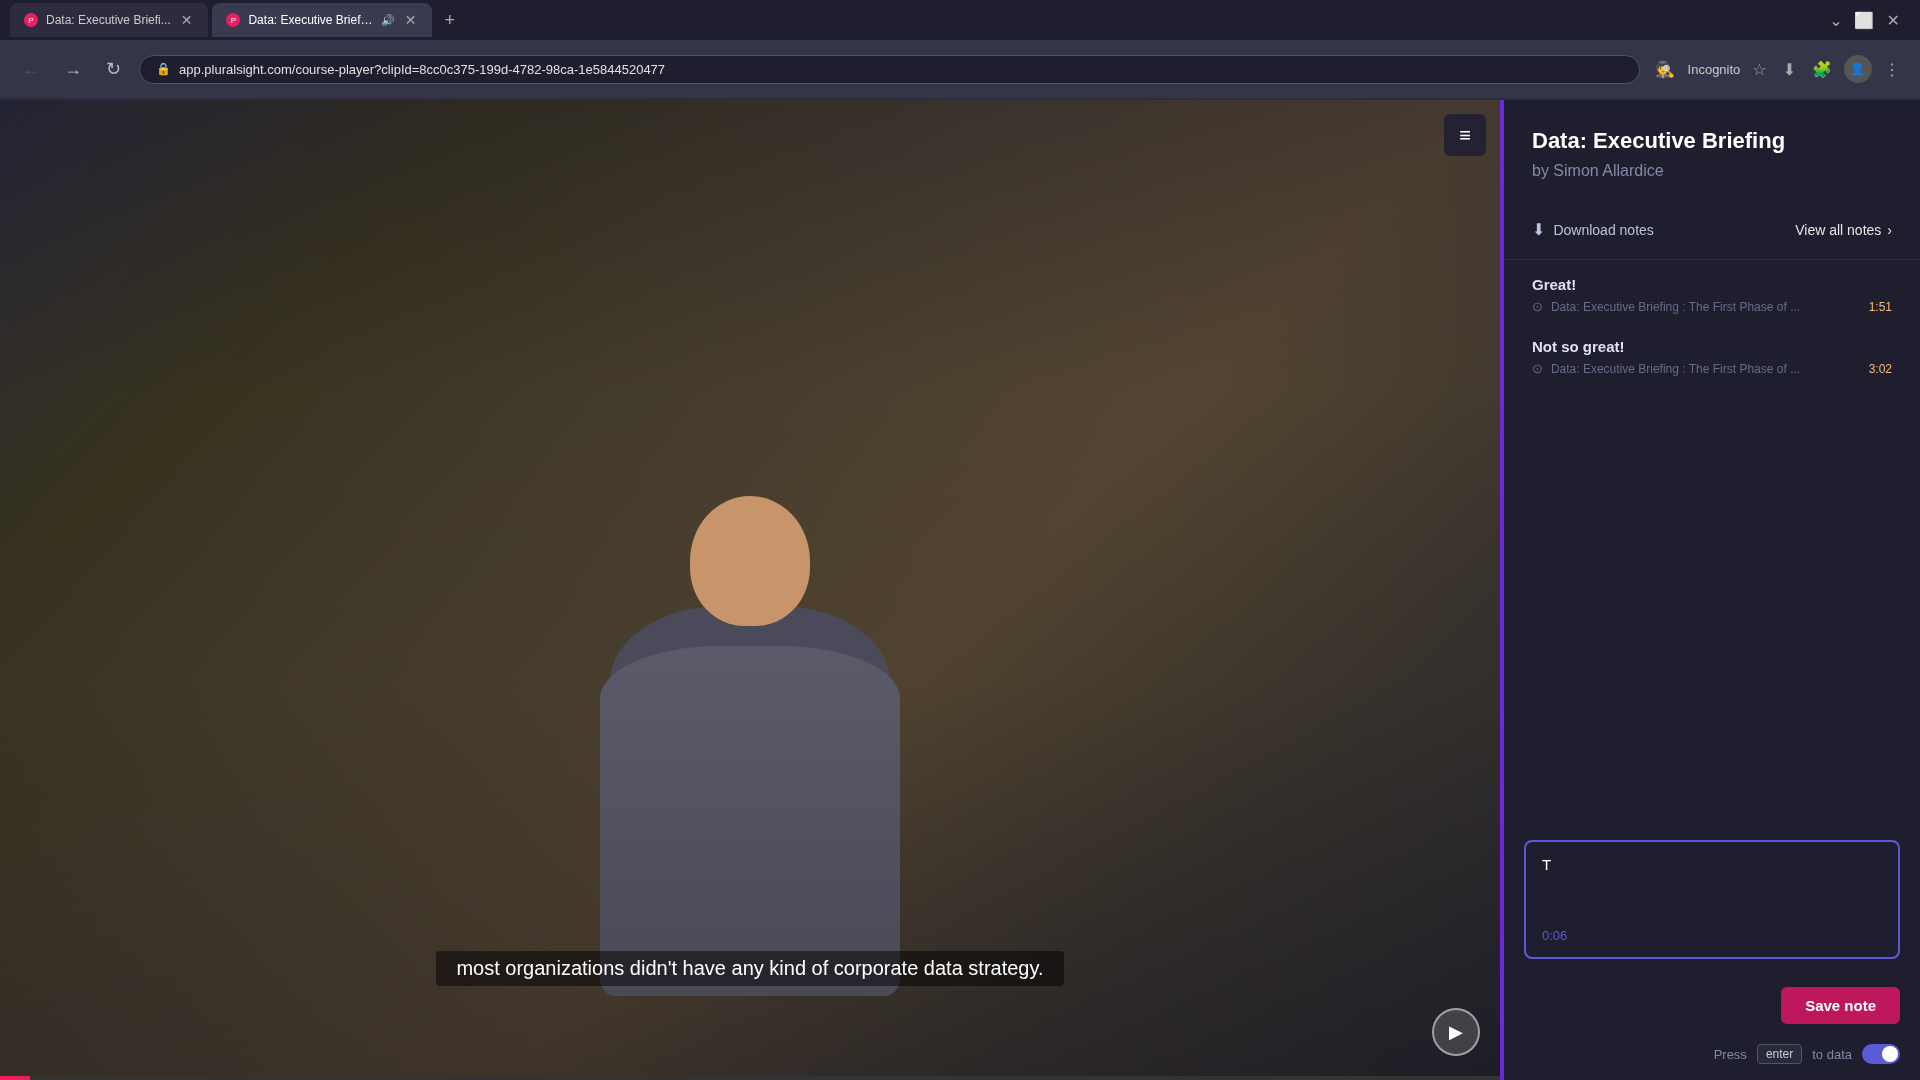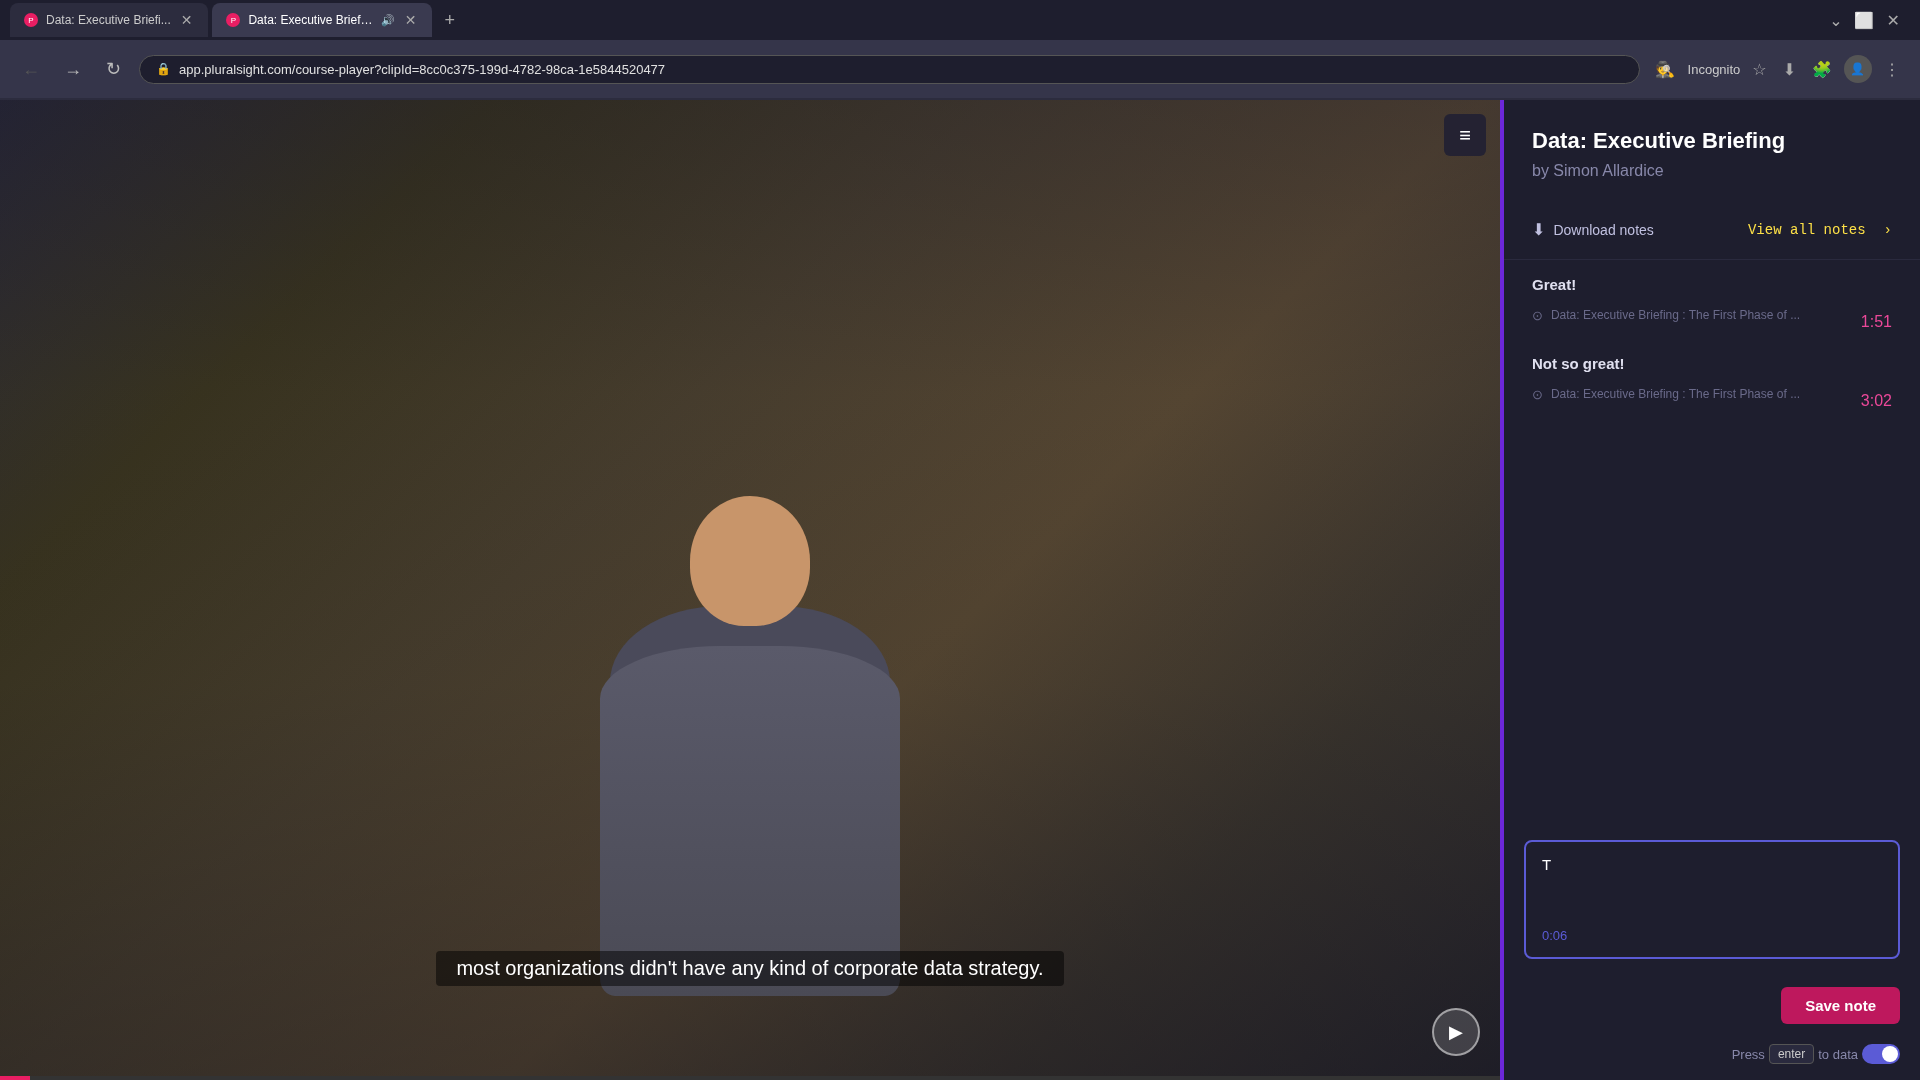--- a/index.html
+++ b/index.html
@@ -341,27 +341,26 @@
       font-size: 14px;
       cursor: pointer;
       padding: 0;
     }
     .action-separator {
       flex: 1;
     }
     .view-all-btn {
       display: flex;
       align-items: center;
-      gap: 18px;
+      gap: 6px;
       background: none;
       border: none;
-      color: #fde047;
+      color: #e5e5e5;
       font-size: 14px;
       cursor: pointer;
-      font-family: Liberation Mono, monospace;
     }
 
     .notes-list {
       flex: 1;
       padding: 16px 28px;
       overflow-y: auto;
     }
     .note-item {
       margin-bottom: 24px;
     }
@@ -380,23 +379,22 @@
     }
     .note-clip-icon {
       font-size: 13px;
     }
     .note-clip-text {
       color: #6a6a8a;
       font-size: 12px;
     }
     .note-time {
       margin-left: auto;
-      color: #ec4899;
-      font-size: 16px;
-      margin-top: 14px;
+      color: #fdba74;
+      font-size: 12px;
     }
 
     .note-input-area {
       margin: 0 20px 16px;
       border: 2px solid #5b5bd6;
       border-radius: 8px;
       background: #1e1e2e;
       padding: 14px 16px;
     }
     .note-textarea {
@@ -430,21 +428,21 @@
       font-size: 15px;
       font-weight: 600;
       cursor: pointer;
     }
 
     .press-enter-section {
       padding: 8px 20px 16px;
       display: flex;
       align-items: center;
       justify-content: flex-end;
-      gap: 4px;
+      gap: 10px;
       color: #8888aa;
       font-size: 13px;
     }
     .enter-key-badge {
       background: #2a2a3e;
       border: 1px solid #555;
       border-radius: 4px;
       padding: 2px 8px;
       font-size: 12px;
       color: #ccc;

